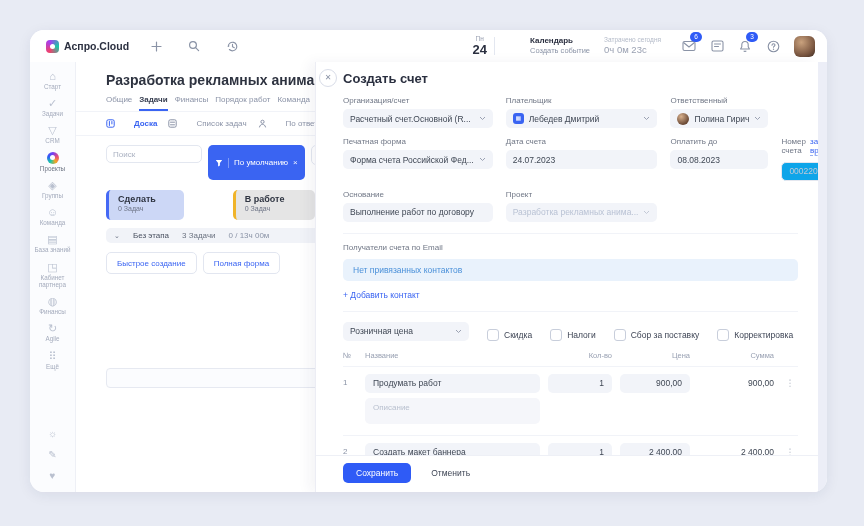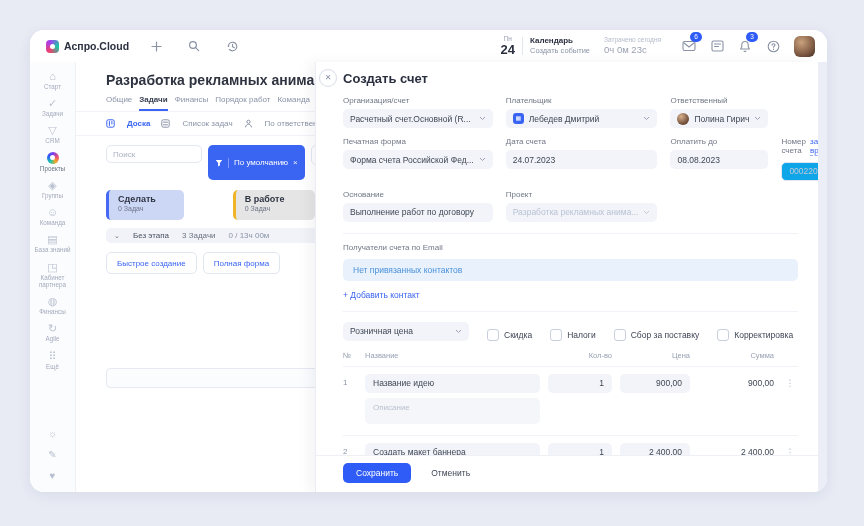--- a/index.html
+++ b/index.html
@@ -10,21 +10,21 @@
   .logo{display:flex;align-items:center;gap:5px;margin-left:4px;}
   .logo-mark{width:13px;height:13px;border-radius:4px;background:conic-gradient(from 210deg,#f0426b,#a43ff2,#19c9a6,#f0426b);position:relative;}
   .logo-mark::after{content:"";position:absolute;left:4px;top:4px;width:5px;height:5px;border-radius:50%;background:#fff;}
   .brand{font-size:10.5px;font-weight:700;color:#2b3040;}
   .tb-ic{width:22px;height:22px;display:flex;align-items:center;justify-content:center;color:#8a93a6;margin-left:8px;cursor:pointer;}
   .tb-right{margin-left:auto;display:flex;align-items:center;}
   .date-box{text-align:center;line-height:1;margin-right:7px;}
   .date-wd{font-size:6.5px;color:#9aa1b2;}
   .date-day{font-size:13px;font-weight:700;color:#2b3040;margin-top:1px;}
   .tb-sep{width:1px;height:18px;background:#e3e7f0;margin:0 7px 0 0;}
-  .cal-box{line-height:1.25;margin-right:14px;}
+  .cal-box{line-height:1.25;margin-right:14px;margin-left:28px;}
   .cal-t{font-size:8px;font-weight:700;color:#2b3040;}
   .cal-s{font-size:7.5px;color:#8a93a6;}
   .track-box{line-height:1.2;margin-right:12px;text-align:left;}
   .track-l{font-size:6.5px;color:#b3bac8;}
   .track-v{font-size:9.5px;color:#9aa1b2;}
   .tb-icon-btn{position:relative;width:24px;height:20px;display:flex;align-items:center;justify-content:center;color:#8a93a6;margin-left:4px;cursor:pointer;}
   .badge{position:absolute;top:-4px;right:-1px;min-width:10px;height:10px;border-radius:6px;background:#2f5bf6;color:#fff;font-size:6.5px;line-height:10px;text-align:center;padding:0 1px;}
   .avatar{width:21px;height:21px;border-radius:6px;margin-left:9px;background:radial-gradient(circle at 35% 30%,#caa27e,#7a5640 65%,#3c2b22);cursor:pointer;}
   
   .sidebar{position:absolute;left:0;top:32px;bottom:0;width:46px;background:#fbfcfe;border-right:1px solid #eef0f6;display:flex;flex-direction:column;align-items:center;padding-top:8px;box-sizing:border-box;z-index:4;}
@@ -36,21 +36,21 @@
   .proj-donut::after{content:"";position:absolute;left:3.5px;top:3.5px;width:5px;height:5px;border-radius:50%;background:#fbfcfe;}
   .side-bottom{margin-top:auto;padding-bottom:10px;display:flex;flex-direction:column;gap:9px;align-items:center;}
   .side-bottom .side-ic{font-size:10px;cursor:pointer;}
   
   .board{position:absolute;left:46px;top:32px;bottom:0;width:239px;overflow:hidden;background:#fff;}
   .proj-title{font-size:14px;font-weight:700;color:#2e3340;white-space:nowrap;padding:10px 0 0 30px;}
   .tabs{display:flex;gap:7px;padding:7px 0 0 30px;white-space:nowrap;}
   .tab{font-size:8px;color:#8b93a7;padding-bottom:5px;cursor:pointer;}
   .tab.active{color:#3a4153;font-weight:700;border-bottom:2px solid #3a64f2;}
   .views{display:flex;gap:11px;padding:7px 0 7px 30px;border-top:1px solid #f1f3f8;border-bottom:1px solid #f1f3f8;white-space:nowrap;align-items:center;}
-  .view{display:flex;align-items:flex-end;gap:12px;font-size:8px;color:#8b93a7;cursor:pointer;}
+  .view{display:flex;align-items:flex-end;gap:19px;font-size:8px;color:#8b93a7;cursor:pointer;}
   .view.active{color:#3a64f2;font-weight:700;}
   .search-row{display:flex;gap:6px;padding:9px 0 0 30px;white-space:nowrap;}
   .search-input{width:96px;height:18px;border:1px solid #e3e7f0;border-radius:5px;font-size:8px;color:#3f4656;padding:0 6px;outline:none;font-family:inherit;box-sizing:border-box;background:#fff;}
   .search-input::placeholder{color:#aab1c1;}
   .chip{display:flex;align-items:center;gap:5px;background:#3a64f2;border-radius:5px;height:35px;padding:0 7px;color:#fff;font-size:8px;cursor:pointer;}
   .chip .fsep{width:1px;height:10px;background:rgba(255,255,255,.35);}
   .chip .x{font-size:8px;opacity:.9;}
   .btn-plain{display:flex;align-items:center;height:18px;border:1px solid #e3e7f0;border-radius:5px;padding:0 8px;font-size:8px;color:#3f4656;background:#fff;cursor:pointer;white-space:nowrap;}
   .cols{display:flex;gap:5px;padding:10px 0 0 30px;}
   .kcol{border-radius:5px;padding:4px 9px;box-sizing:border-box;height:30px;}
@@ -427,21 +427,21 @@
         <span class="th">№</span>
         <span class="th">Название</span>
         <span class="th r">Кол-во</span>
         <span class="th r">Цена</span>
         <span class="th r">Сумма</span>
         <span class="th"></span>
       </div>
 
       <div class="tgrid item">
         <span class="rnum">1</span>
-        <div class="cell">Название идею</div>
+        <div class="cell">Продумать работ</div>
         <div class="cell r">1</div>
         <div class="cell r">900,00</div>
         <div class="sum">900,00</div>
         <div class="kebab">⋮</div>
         <div class="desc">
           <textarea placeholder="Описание" style=""></textarea>
         </div>
       </div>
 
       <div class="tgrid item">

